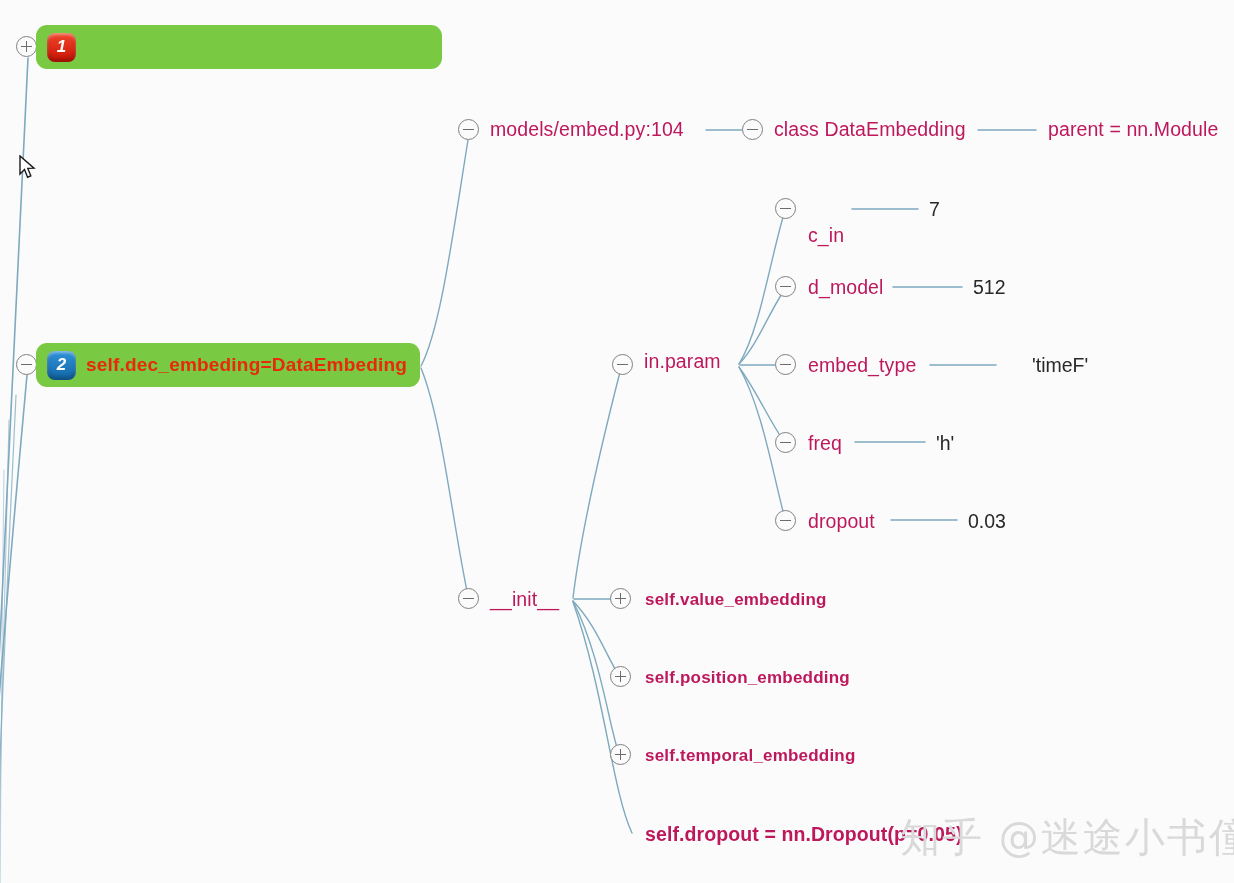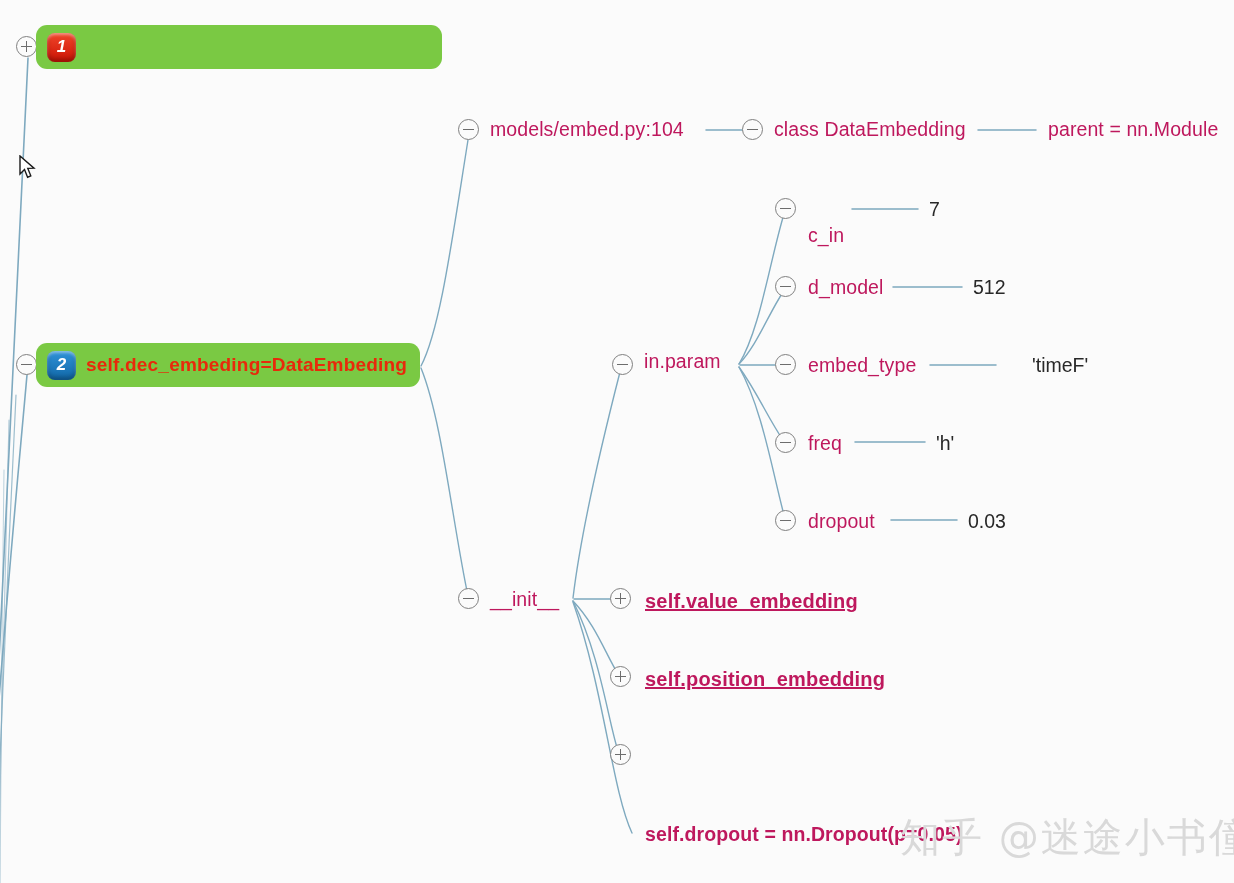--- a/index.html
+++ b/index.html
@@ -28,21 +28,21 @@
     position: absolute;
     white-space: nowrap;
     color: #2b2b2b;
     line-height: 1;
   }
   .node-label {
     font-size: 19.5px;
     color: #be185d;
     letter-spacing: 0.1px;
   }
-  .node-label.bold { font-weight: bold; font-size: 20px; letter-spacing: 0.2px; text-decoration: underline;}
+  .node-label.bold { font-weight: bold; font-size: 17px; letter-spacing: 0.2px;}
   .node-label.plain { font-weight: bold; }
   .node-value {
     font-size: 19.5px;
     color: #282828;
   }
 
   
   .toggle {
     position: absolute;
     width: 21px; height: 21px;
@@ -202,20 +202,21 @@
   <div class="toggle" style="left:458px; top:588px;"></div>
   <div class="node node-label" style="left:490px; top:590px;">__init__</div>
 
   <div class="toggle plus" style="left:610px; top:588px;"></div>
   <div class="node node-label bold" style="left:645px; top:591px;">self.value_embedding</div>
 
   <div class="toggle plus" style="left:610px; top:666px;"></div>
   <div class="node node-label bold" style="left:645px; top:669px;">self.position_embedding</div>
 
   <div class="toggle plus" style="left:610px; top:744px;"></div>
+  <div class="node node-label bold" style="left:645px; top:747px;">self.temporal_embedding</div>
 
   <div class="node node-label plain" style="left:645px; top:825px;">self.dropout = nn.Dropout(p=0.05)</div>
 
   <div class="watermark" style="left:900px; top:810px;">知乎 @迷途小书僮</div>
 
   <svg class="cursor" style="left:18px; top:155px;" width="20" height="26" viewBox="0 0 20 26" xmlns="http://www.w3.org/2000/svg">
     <path d="M2 1 L2 19 L6.5 14.6 L9.6 22.2 L12.8 20.8 L9.8 13.4 L16 13.2 Z" fill="#ffffff" stroke="#1a1a1a" stroke-width="1.4"></path>
   </svg>
 
 </div>

